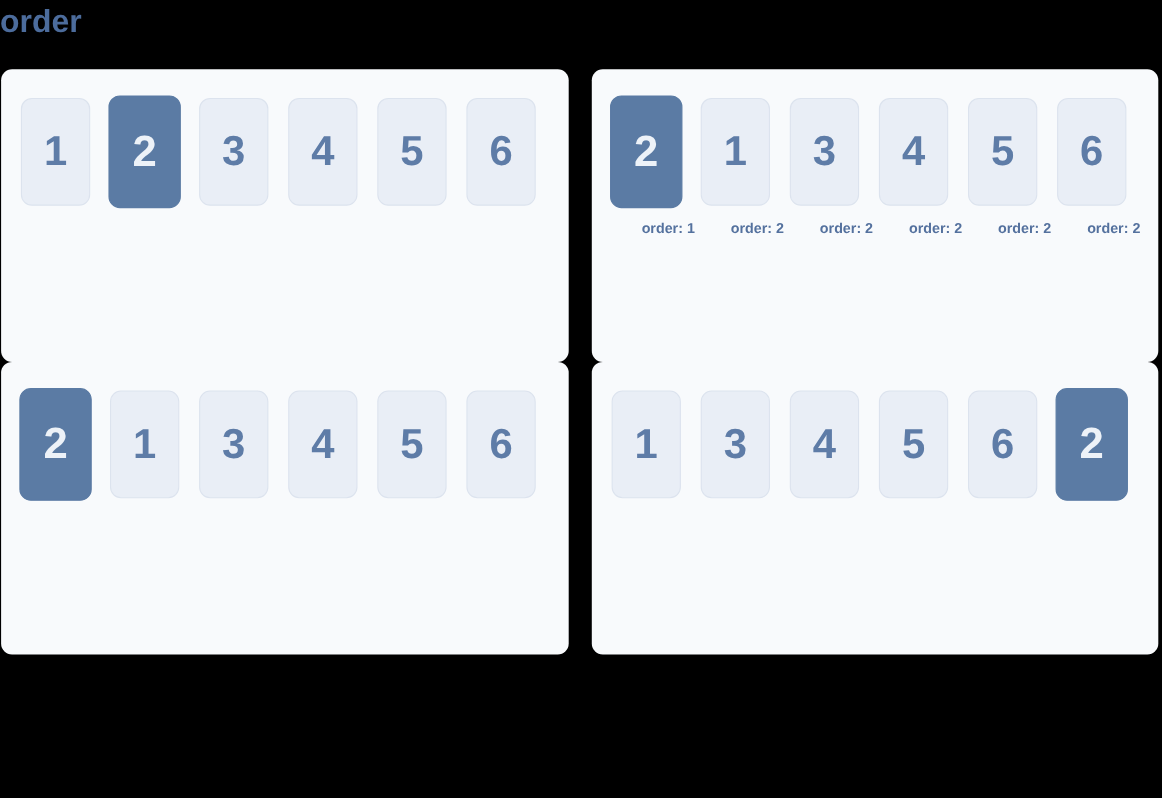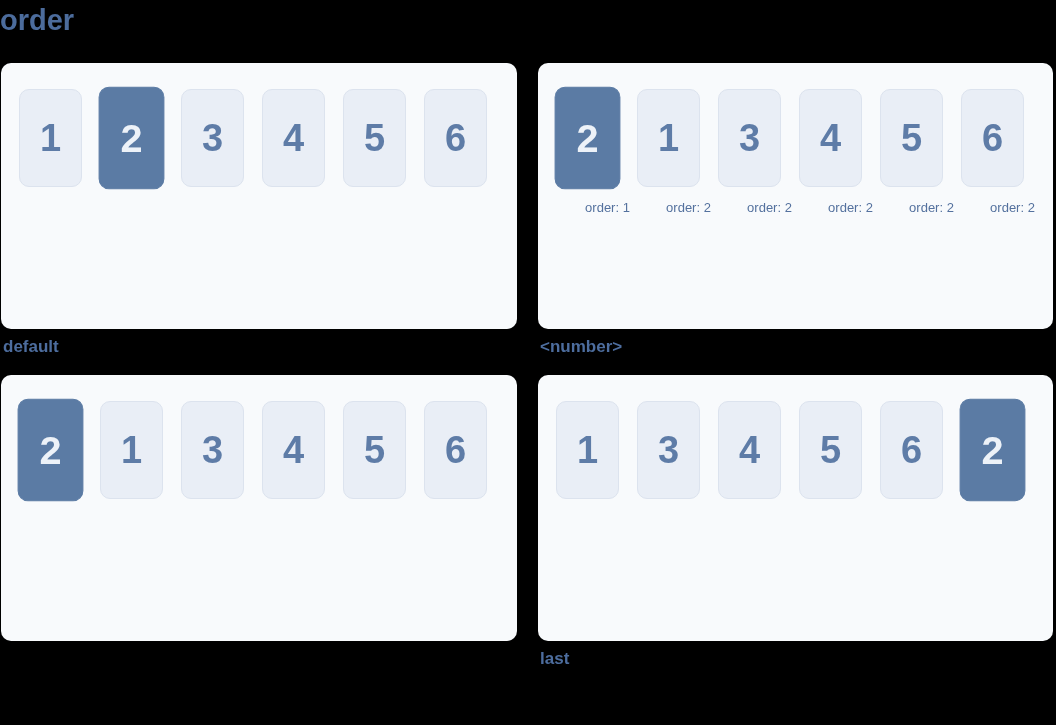--- a/index.html
+++ b/index.html
@@ -57,21 +57,21 @@
   }
   .box.active {
     background: var(--active-box-bg, #5b7ba4);
     border-color: var(--active-box-bg, #5b7ba4);
     color: var(--active-box-text, #edf2f8);
     transform: scale(1.045);
   }
   .sub {
     margin-top: 13px;
     font-size: 13px;
-    font-weight: 400;
+    font-weight: 700;
     white-space: nowrap;
     color: var(--sub-text, #54719e);
     margin-left: 40px;
   }
   .panel-label {
     margin: 8px 0 18px 2px;
     height: 20px;
     font-size: 17px;
     font-weight: 700;
     color: var(--label-text, #4d6d9e);
@@ -96,21 +96,20 @@
         <div class="item-col">
           <div class="box">4</div>
         </div>
         <div class="item-col">
           <div class="box">5</div>
         </div>
         <div class="item-col">
           <div class="box">6</div>
         </div>
       </div>
-      <div class="panel-label">default</div>
     </div>
     <div class="cell">
       <div class="panel">
         <div class="item-col">
           <div class="box active">2</div>
           <div class="sub">order: 1</div>
         </div>
         <div class="item-col">
           <div class="box">1</div>
           <div class="sub">order: 2</div>
@@ -125,21 +124,20 @@
         </div>
         <div class="item-col">
           <div class="box">5</div>
           <div class="sub">order: 2</div>
         </div>
         <div class="item-col">
           <div class="box">6</div>
           <div class="sub">order: 2</div>
         </div>
       </div>
-      <div class="panel-label">&lt;number&gt;</div>
     </div>
     <div class="cell">
       <div class="panel">
         <div class="item-col">
           <div class="box active">2</div>
         </div>
         <div class="item-col">
           <div class="box">1</div>
         </div>
         <div class="item-col">
@@ -170,15 +168,14 @@
         <div class="item-col">
           <div class="box">5</div>
         </div>
         <div class="item-col">
           <div class="box">6</div>
         </div>
         <div class="item-col">
           <div class="box active">2</div>
         </div>
       </div>
-      <div class="panel-label">last</div>
     </div>
   </div>
 
 </body></html>

